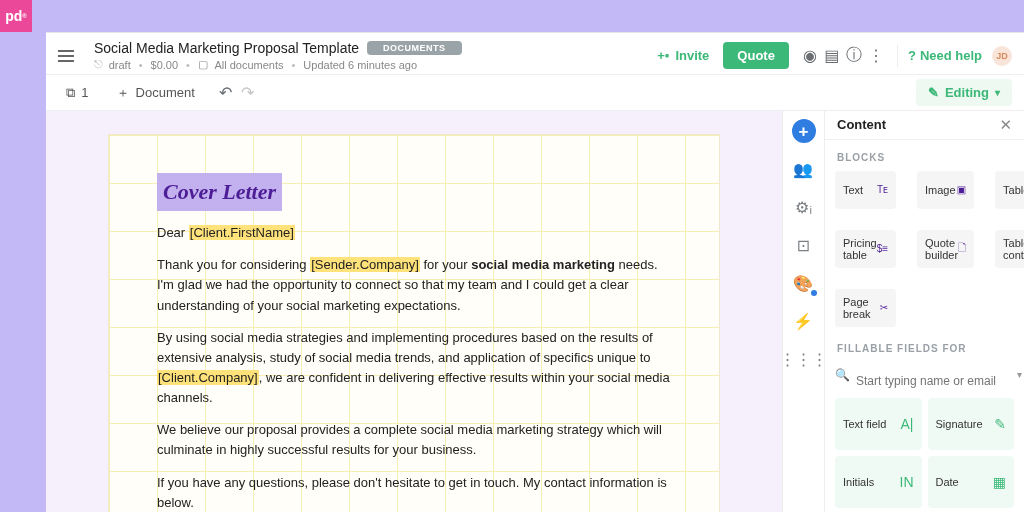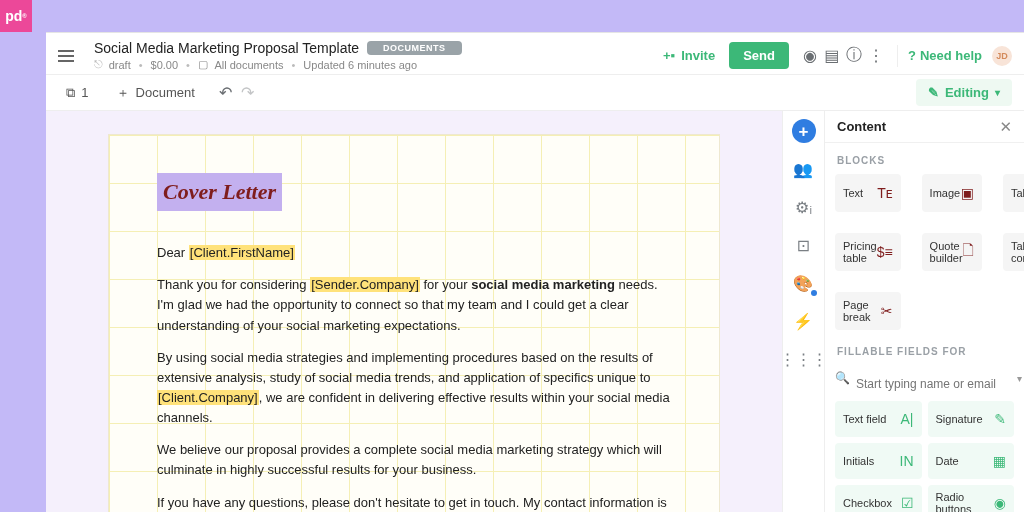--- a/index.html
+++ b/index.html
@@ -75,21 +75,21 @@
     width: 610px; min-height: 600px; margin: 0 auto;
     background: #fffef8;
     background-image:
       linear-gradient(#f5efb5 1px, transparent 1px),
       linear-gradient(90deg, #f5efb5 1px, transparent 1px);
     background-size: 48px 48px;
     padding: 38px 48px;
     color: #222; font-size: 13px; line-height: 1.55;
     box-shadow: 0 0 0 1px #eee8d0;
   }
-  .cover { display: inline-block; background: #c3b0ef; padding: 2px 6px; font-style: italic; font-weight: 800; font-size: 22px; font-family: Georgia, 'Times New Roman', serif; color: #7f1d1d; margin-bottom: 20px; }
+  .cover { display: inline-block; background: #c3b0ef; padding: 2px 6px; font-style: italic; font-weight: 800; font-size: 22px; font-family: Georgia, 'Times New Roman', serif; color: #4c1d95; }
   .para { margin: 12px 0; }
   .hl { background: #ffe27a; padding: 0 1px; }
   .bold { font-weight: 700; }
   
   .rail {
     width: 42px; border-left: 1px solid #eee; display: flex; flex-direction: column;
     align-items: center; padding-top: 8px; gap: 14px; color: #7a7f84;
   }
   .rail .plus { width: 24px; height: 24px; border-radius: 50%; background: #2f7de1; color: #fff; display: flex; align-items: center; justify-content: center; font-size: 17px; font-weight: 700; line-height: 1; }
   .rail .rail-icon { width: 24px; height: 24px; display: flex; align-items: center; justify-content: center; font-size: 16px; cursor: pointer; }
@@ -101,24 +101,24 @@
   .panel-body { padding: 10px 10px; overflow: auto; }
   .section-label { font-size: 10px; letter-spacing: 1px; color: #9aa0a6; font-weight: 600; margin: 2px 0 8px 2px; }
   .grid2 { display: grid; grid-template-columns: 1fr 1fr 1fr; gap: 21px; }
   .block {
     background: #f5f5f5; border-radius: 4px; height: 38px;
     display: flex; align-items: center; padding: 0 8px;
     font-size: 11px; color: #333; justify-content: space-between;
     cursor: grab;
   }
   .block .bl-label { line-height: 1.1; }
-  .block .bl-icon { color: #7f1d1d; font-size: 14px; }
+  .block .bl-icon { color: #4c1d95; font-size: 10px; }
   .grid2b { display: grid; grid-template-columns: 1fr 1fr; gap: 6px; }
   .fill {
-    background: #f0faf5; border-radius: 4px; height: 36px;
+    background: #f0faf5; border-radius: 4px; height: 52px;
     display: flex; align-items: center; padding: 0 8px;
     font-size: 11px; color: #333; justify-content: space-between; cursor: grab;
   }
   .fill .bl-icon { color: #3cb878; font-size: 14px; }
   .search-row { display: flex; align-items: center; gap: 6px; color: #999; font-size: 12px; margin: 8px 0 10px; }
   .search-row input { border: 0; outline: 0; font-size: 12px; color: #555; flex: 1; background: transparent; margin-top: 12px; }
   
 </style>
 </head>
 <body>
@@ -148,21 +148,21 @@
         <span>All documents</span>
         <span class="dot"></span>
         <span>Updated 6 minutes ago</span>
       </div>
     </div>
     <div class="spacer"></div>
     <button class="btn btn-invite">
       <span>+▪</span>
       <span>Invite</span>
     </button>
-    <button class="btn btn-send">Send</button>
+    <button class="btn btn-send">Quote</button>
     <span style="width:10px"></span>
     <span class="icon-gray">◉</span>
     <span class="icon-gray">▤</span>
     <span class="icon-gray">ⓘ</span>
     <span class="icon-gray">⋮</span>
     <div class="pipe"></div>
     <span style="color:#3cb878; font-weight:700; margin-right:4px">?</span>
     <span class="help">Need help</span>
     <span style="width:10px"></span>
     <span class="avatar-sm">JD</span>

